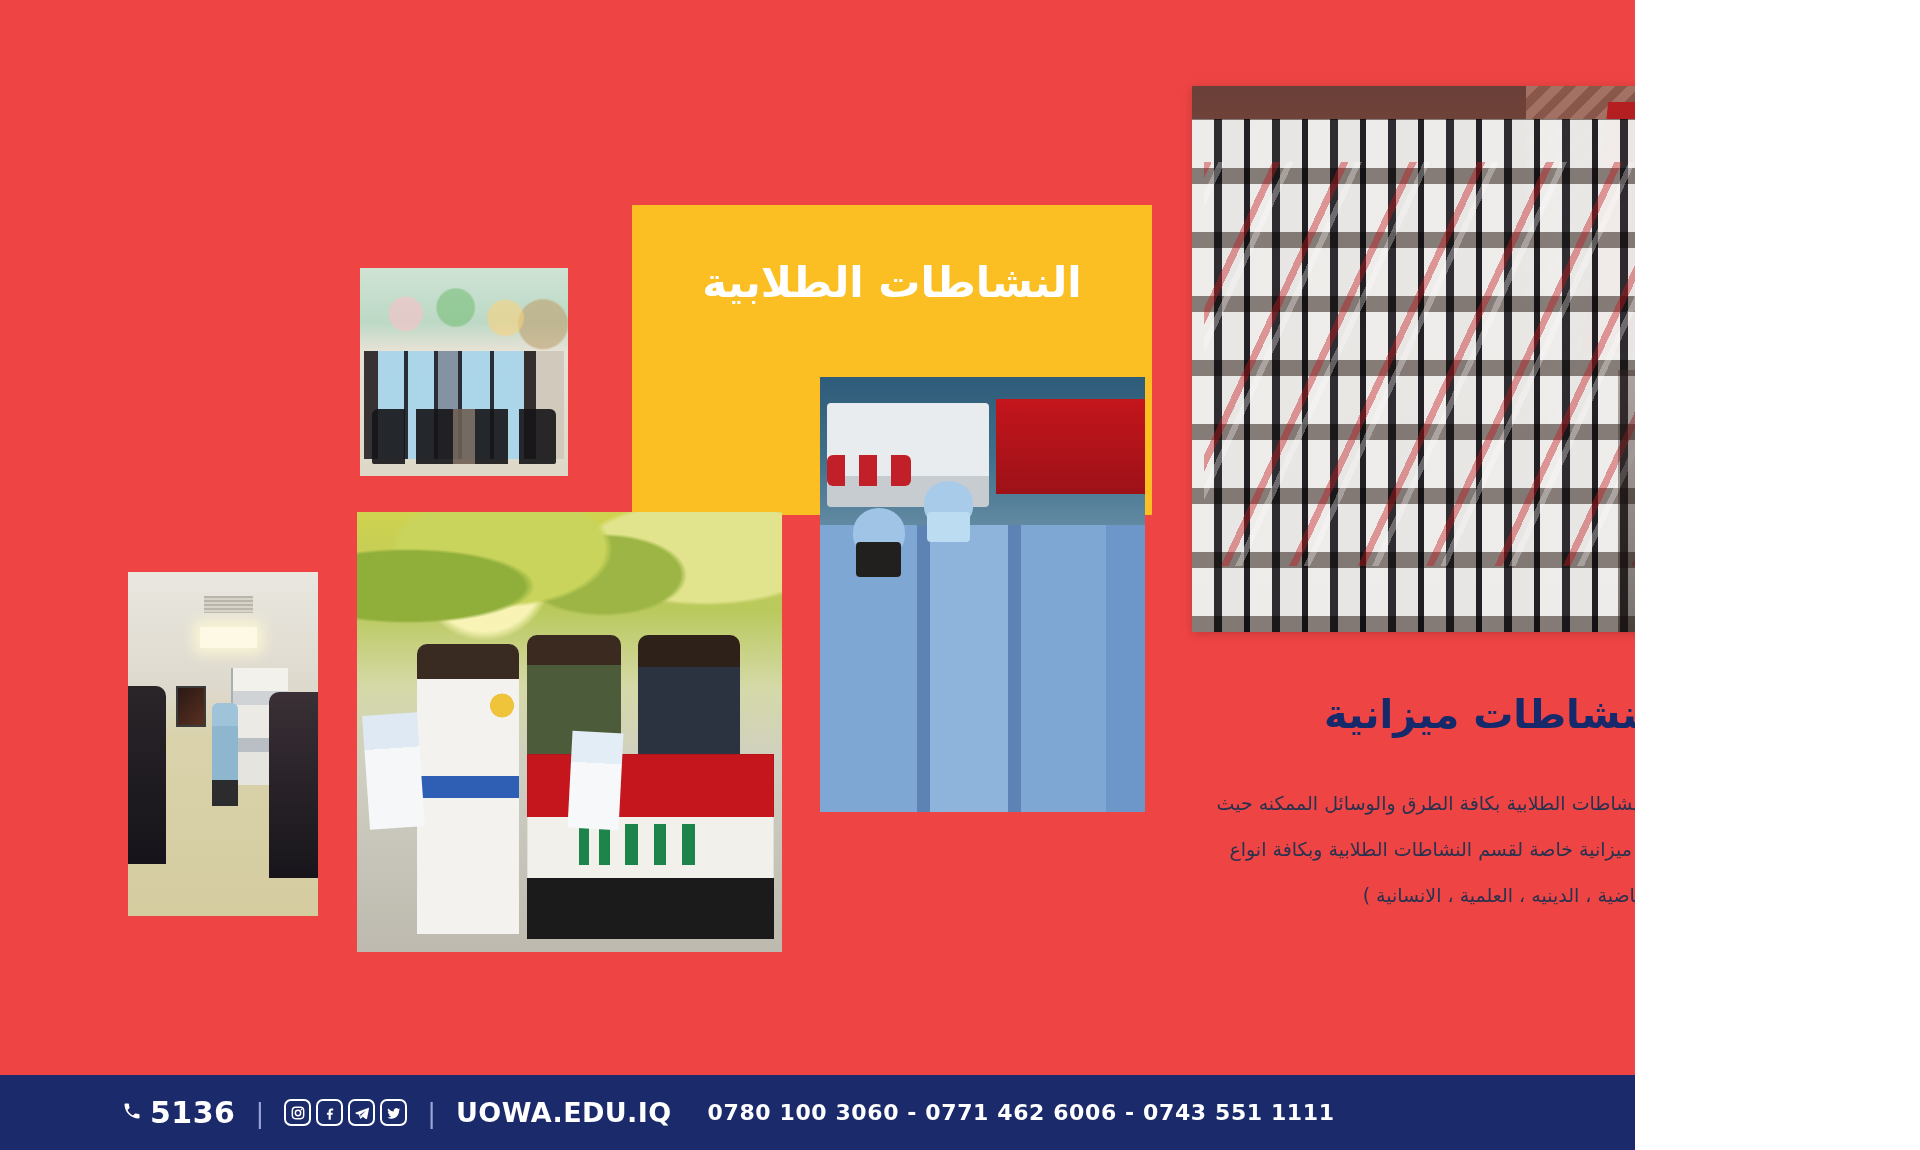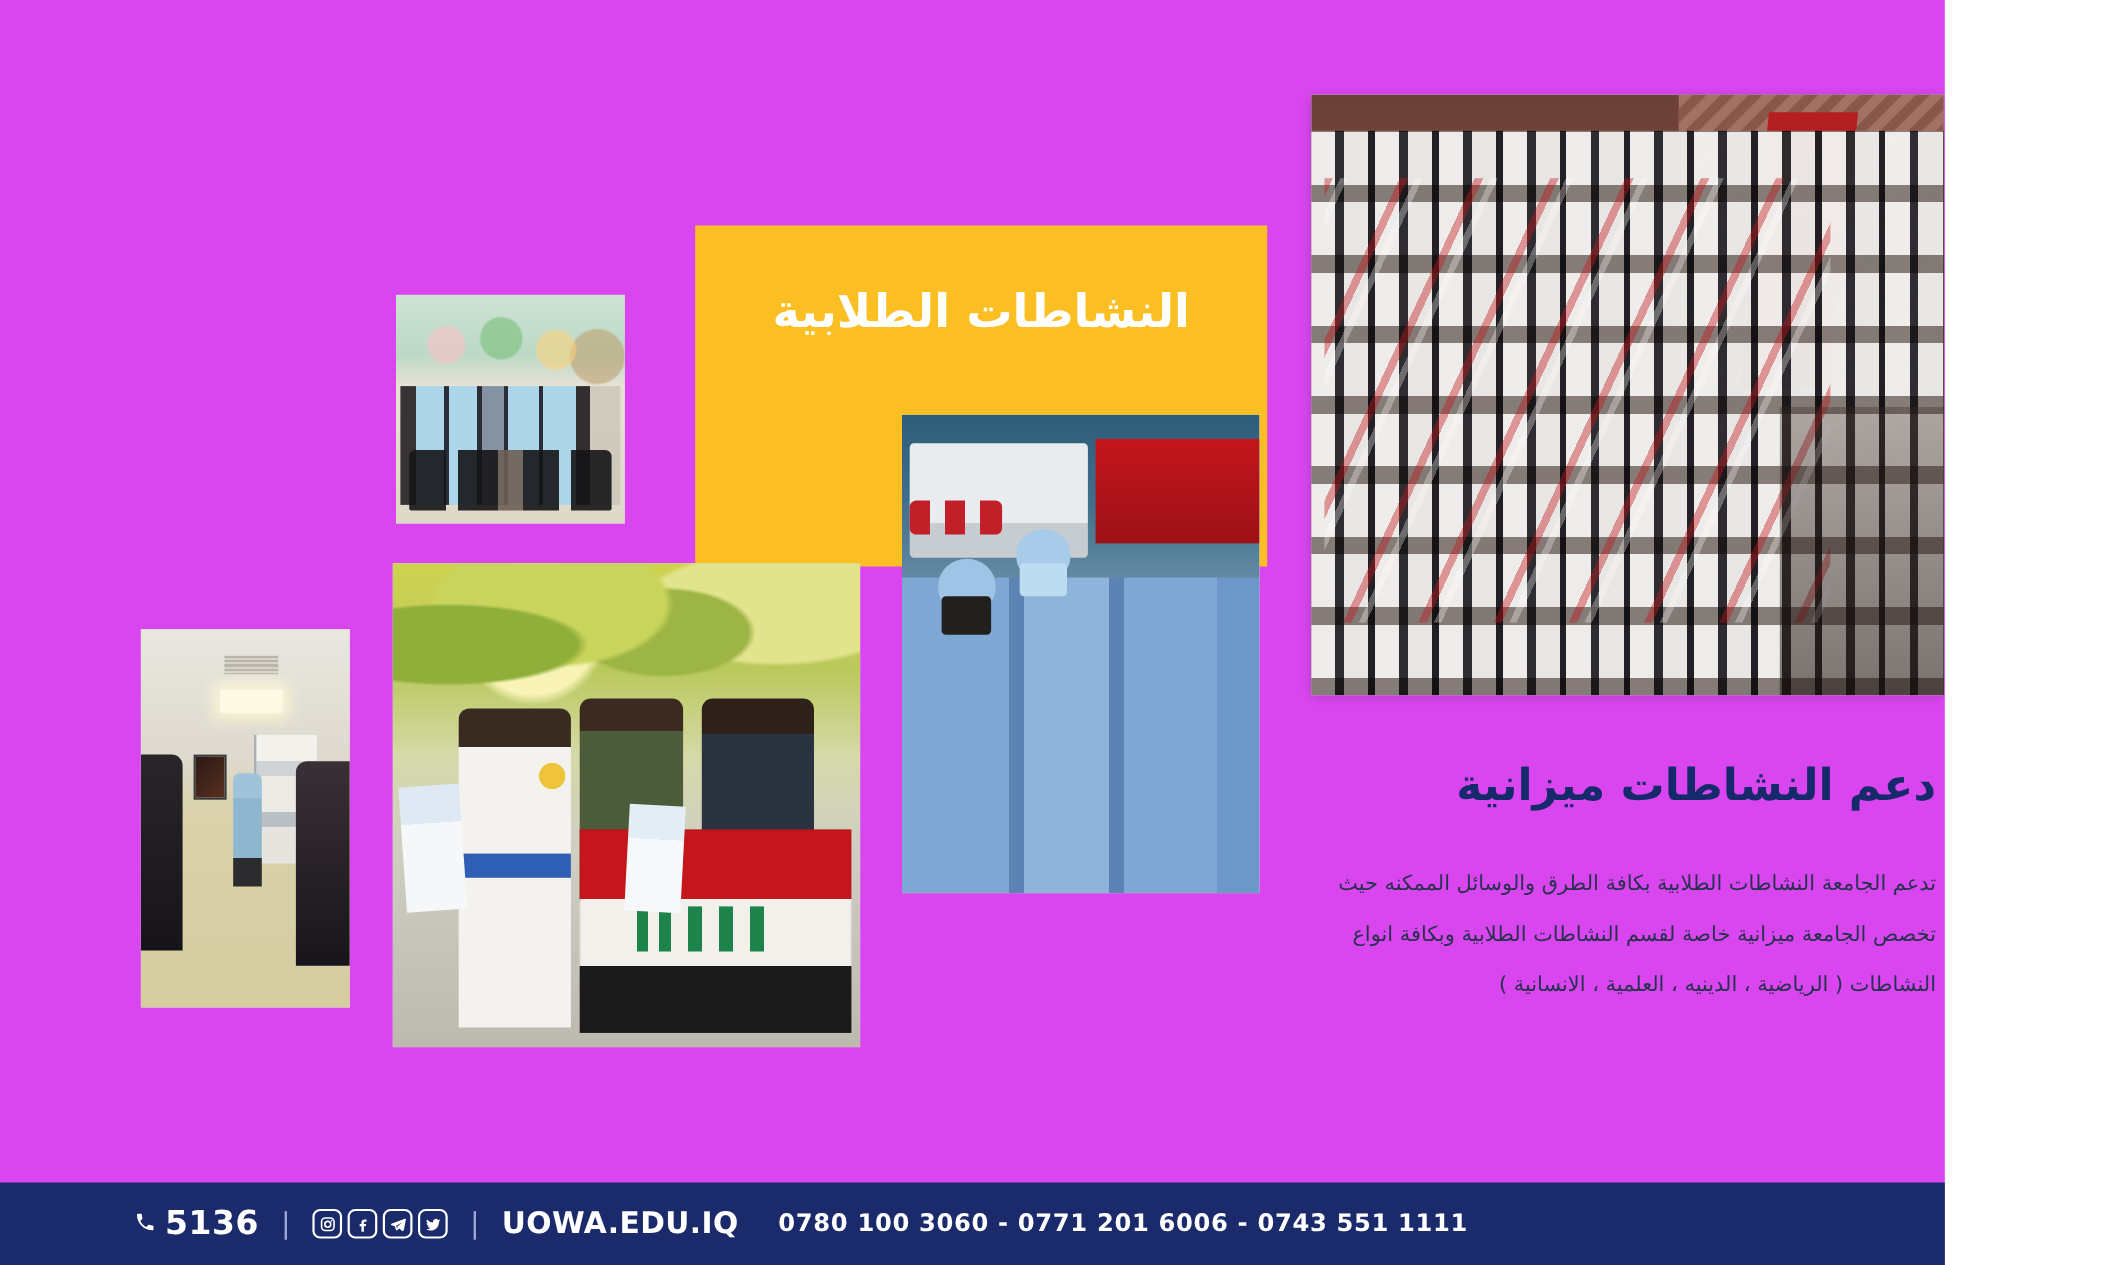--- a/index.html
+++ b/index.html
@@ -8,23 +8,23 @@
   html, body {
     width: 1920px;
     height: 1150px;
     overflow: hidden;
     background: #ffffff;
     font-family: "DejaVu Sans", "Liberation Sans", sans-serif;
   }
 
   .slide {
     position: relative;
-    width: 1768px;
+    width: 1635px;
     height: 1150px;
-    background: #d946ef;
+    background: #ef4444;
     overflow: hidden;
   }
 
   
   .title-block {
     position: absolute;
     left: 632px;
     top: 205px;
     width: 520px;
     height: 310px;
@@ -516,16 +516,16 @@
         <svg width="16" height="16" viewBox="0 0 24 24" fill="currentColor">
           <path d="M21.5 6.6c-.7.3-1.5.55-2.3.65.83-.5 1.46-1.3 1.76-2.25-.78.47-1.64.8-2.55.98a4 4 0 0 0-6.85 3.65A11.4 11.4 0 0 1 3.3 5.4a4 4 0 0 0 1.24 5.35 4 4 0 0 1-1.82-.5v.05a4 4 0 0 0 3.22 3.93 4 4 0 0 1-1.81.07 4.02 4.02 0 0 0 3.74 2.79A8.05 8.05 0 0 1 2 18.73a11.35 11.35 0 0 0 6.15 1.8c7.38 0 11.42-6.12 11.42-11.43l-.01-.52c.79-.57 1.47-1.28 2-2.09z"></path>
         </svg>
       </span>
     </div>
 
     <span class="footer-sep">|</span>
 
     <span class="footer-site">UOWA.EDU.IQ</span>
 
-    <span class="footer-numbers">0780 100 3060 - 0771 201 6006 - 0743 551 1111</span>
+    <span class="footer-numbers">0780 100 3060 - 0771 462 6006 - 0743 551 1111</span>
   </div>
 
 </div>
 
 </body></html>

